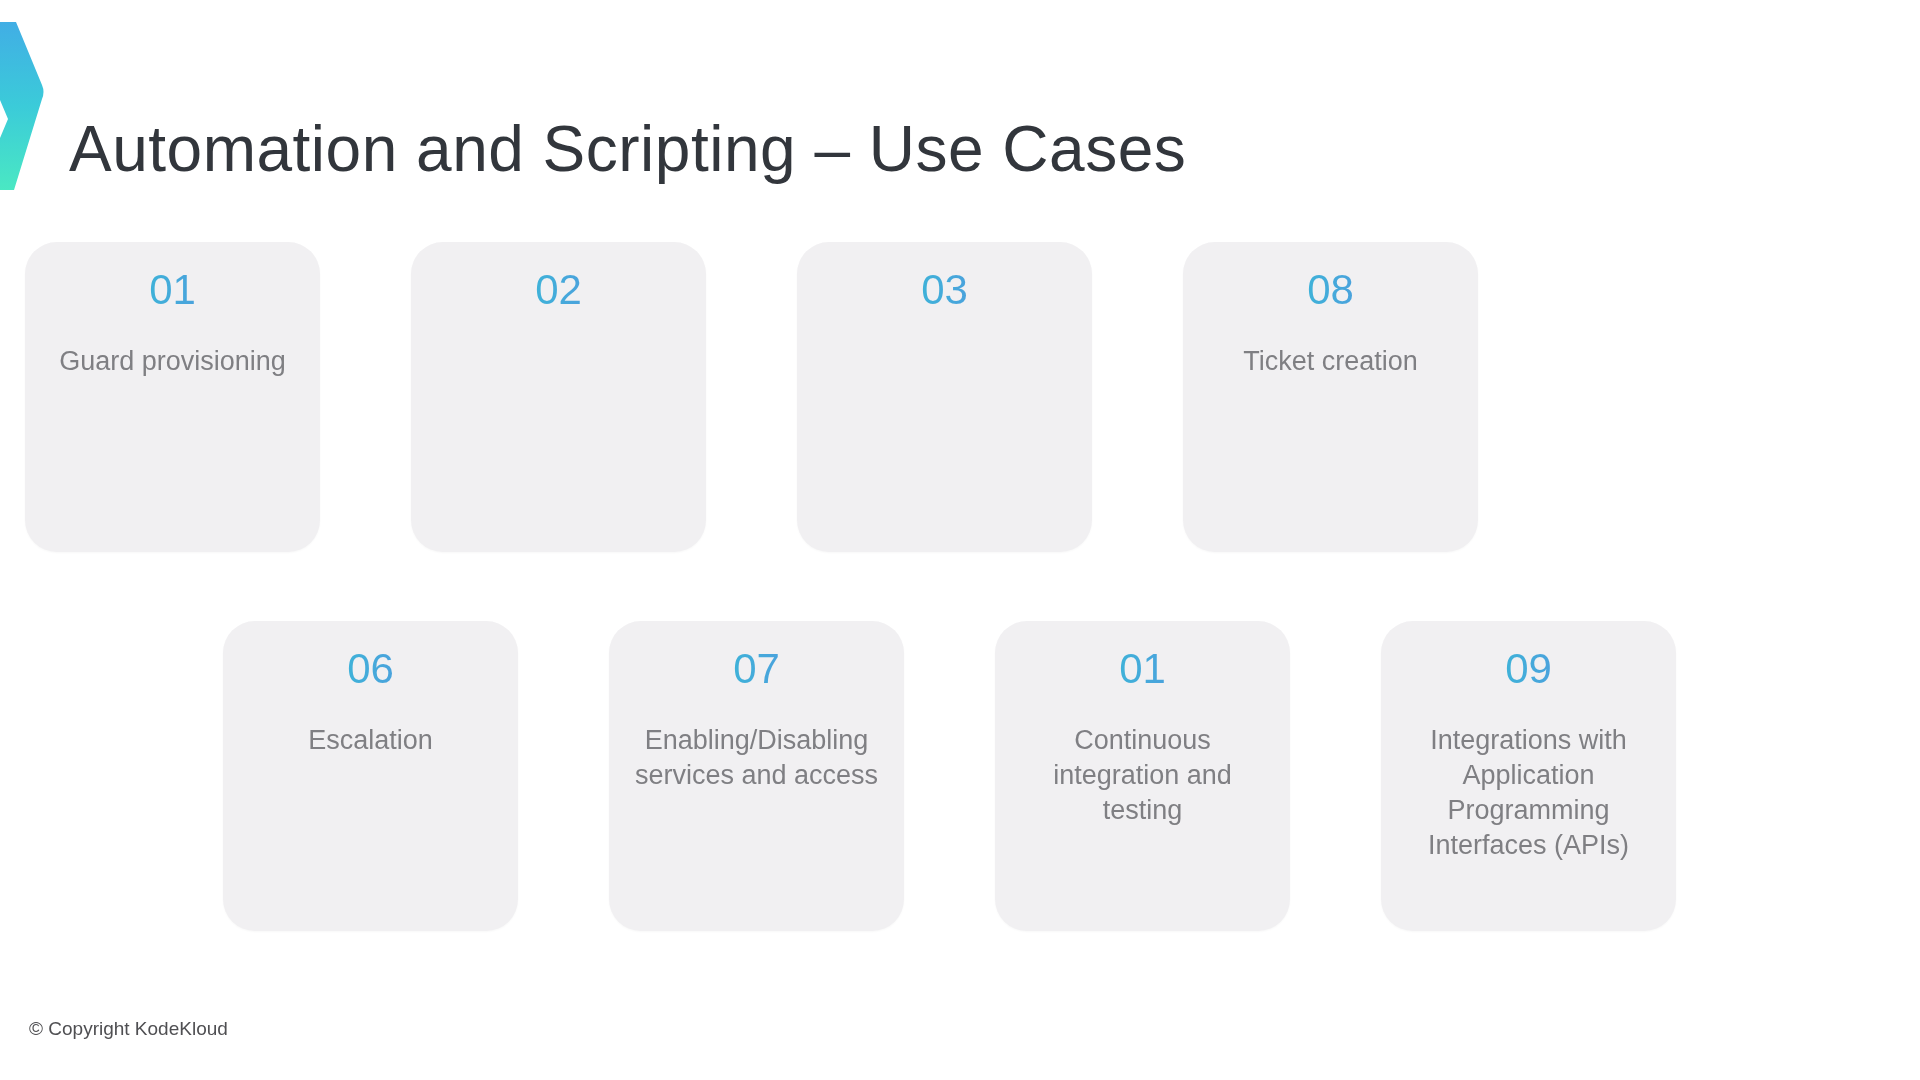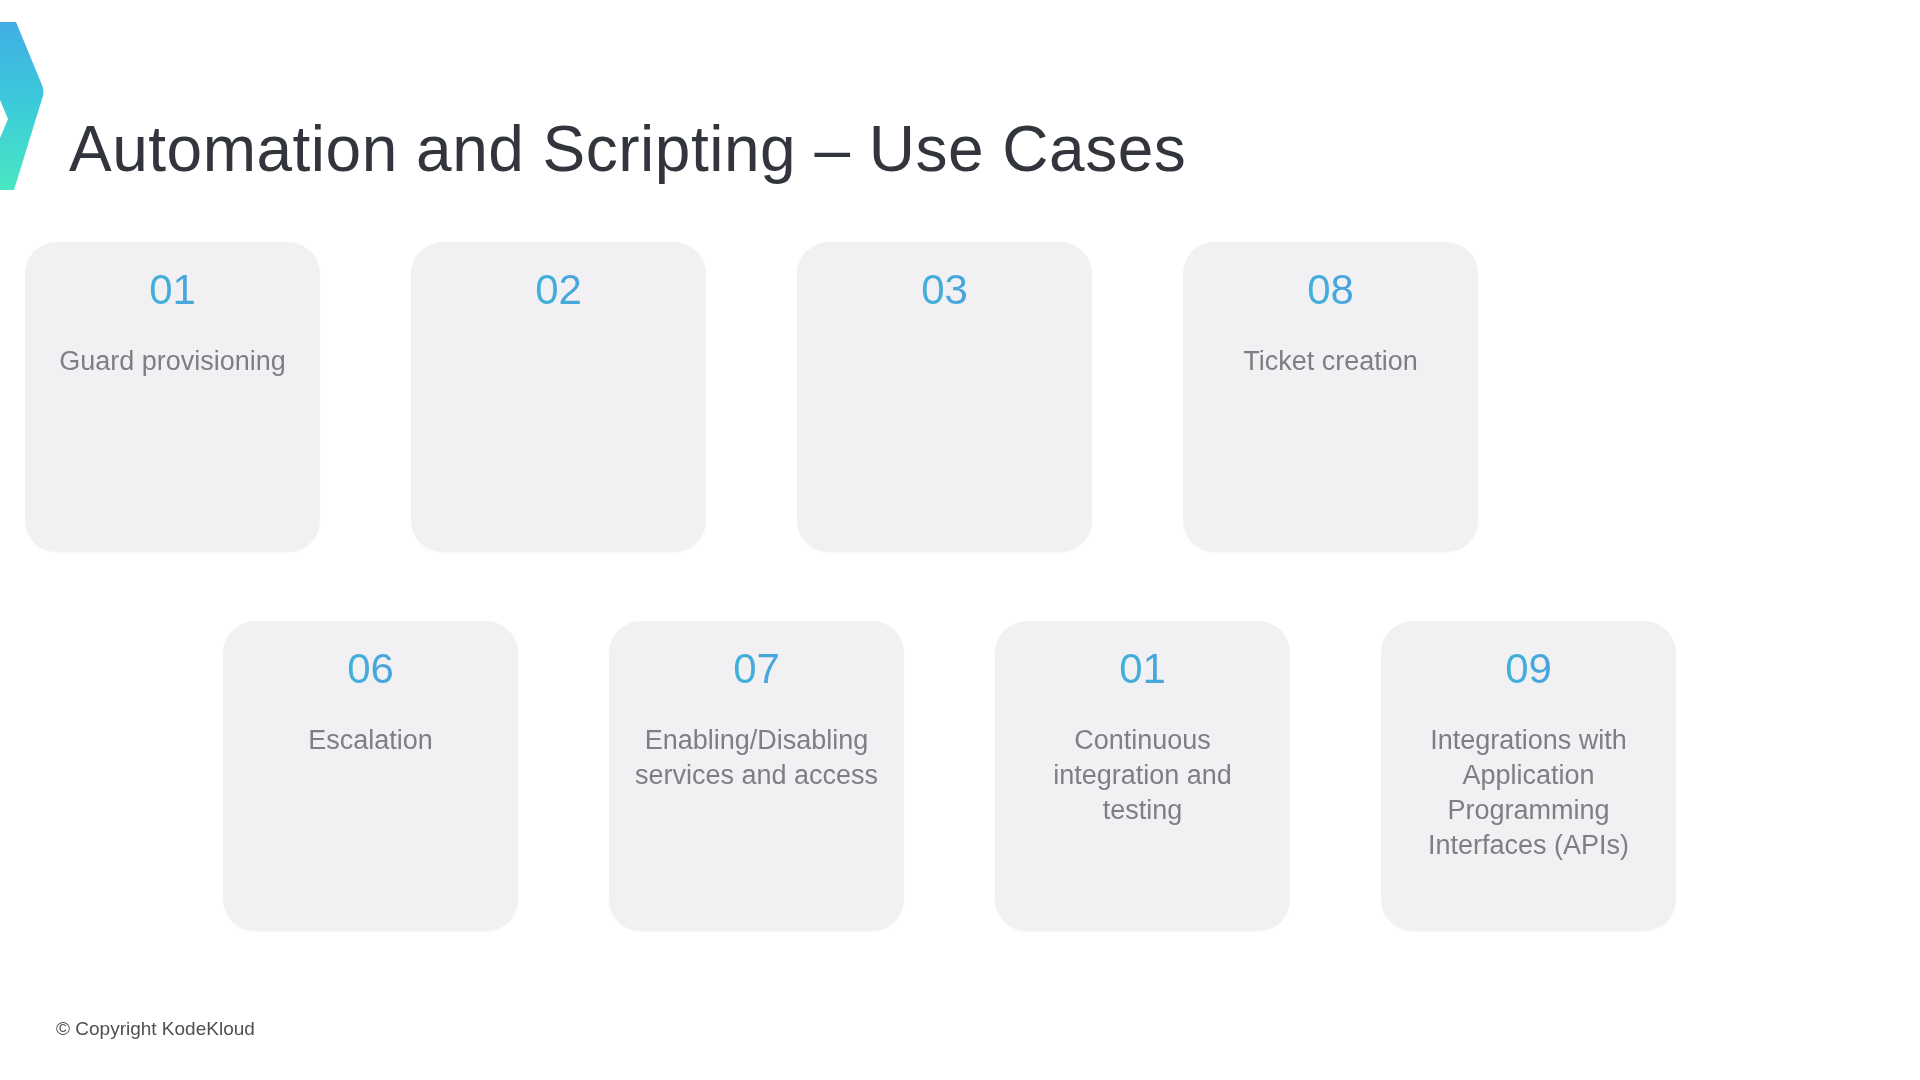--- a/index.html
+++ b/index.html
@@ -59,21 +59,21 @@
   .card-label {
     display: block;
     margin: 30px auto 0;
     width: 258px;
     font-size: 27px;
     line-height: 35px;
     color: #7f7f83;
   }
   .copyright {
     position: absolute;
-    left: 56px;
+    left: 29px;
     top: 1018px;
     font-size: 19px;
     color: #4f4f52;
   }
 </style>
 </head>
 <body>
 
 <svg class="logo" width="48" height="172" viewBox="0 0 48 172" aria-hidden="true">
   <defs>

